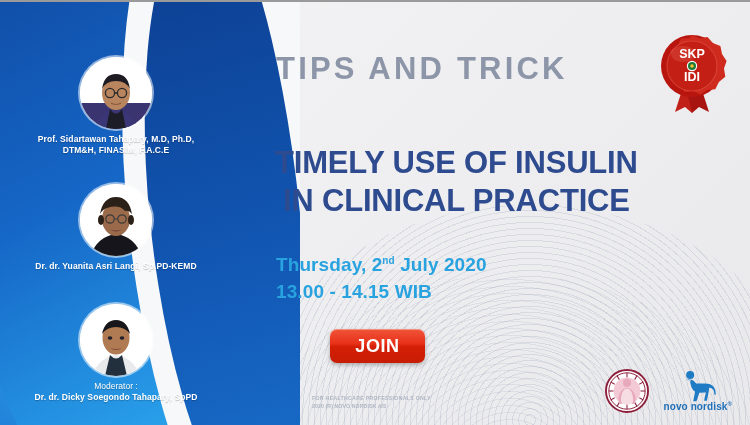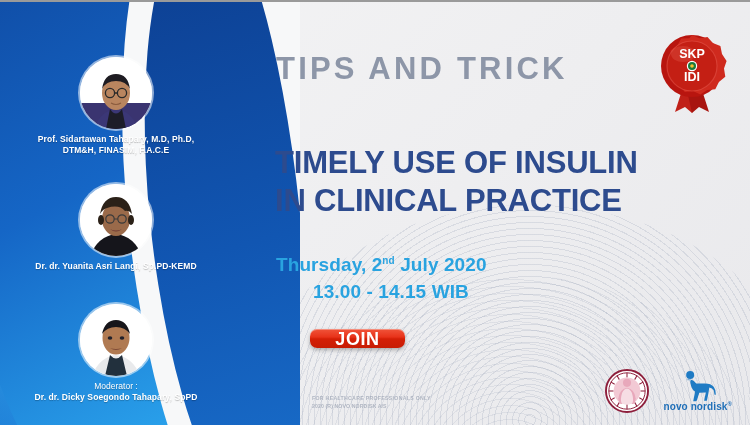--- a/index.html
+++ b/index.html
@@ -205,48 +205,49 @@
   .headline {
     position: absolute;
     left: 3px;
     top: 142px;
     color: #2d4b8e;
     font-size: 31px;
     font-weight: bold;
     line-height: 1.23;
     letter-spacing: -0.2px;
     white-space: nowrap;
+    text-align: center;
   }
   .headline .l2 { display: block; }
 
   .datetime {
     position: absolute;
     left: 4px;
     top: 250px;
     color: #29a3e0;
     font-size: 19px;
     font-weight: bold;
     line-height: 1.42;
     letter-spacing: 0.1px;
   }
   .datetime sup {
     font-size: 10px;
     vertical-align: super;
     line-height: 0;
     text-align: center;
   }
-  .datetime .l2 { display: block; margin-left: 37px; }
+  .datetime .l2 { display: block; }
 
   
   .join-btn {
     position: absolute;
-    left: 38px;
+    left: 58px;
     top: 327px;
     width: 95px;
-    height: 19px;
+    height: 34px;
     border: none;
     border-radius: 7px;
     cursor: pointer;
     color: #ffffff;
     font-family: "Liberation Sans", sans-serif;
     font-size: 18px;
     font-weight: bold;
     letter-spacing: 0.6px;
     background: linear-gradient(180deg, #f0543a 0%, #e8331a 42%, #d41f06 52%, #c81c04 100%);
     box-shadow: 0 2px 4px rgba(0,0,0,0.28), inset 0 1px 0 rgba(255,255,255,0.35);

